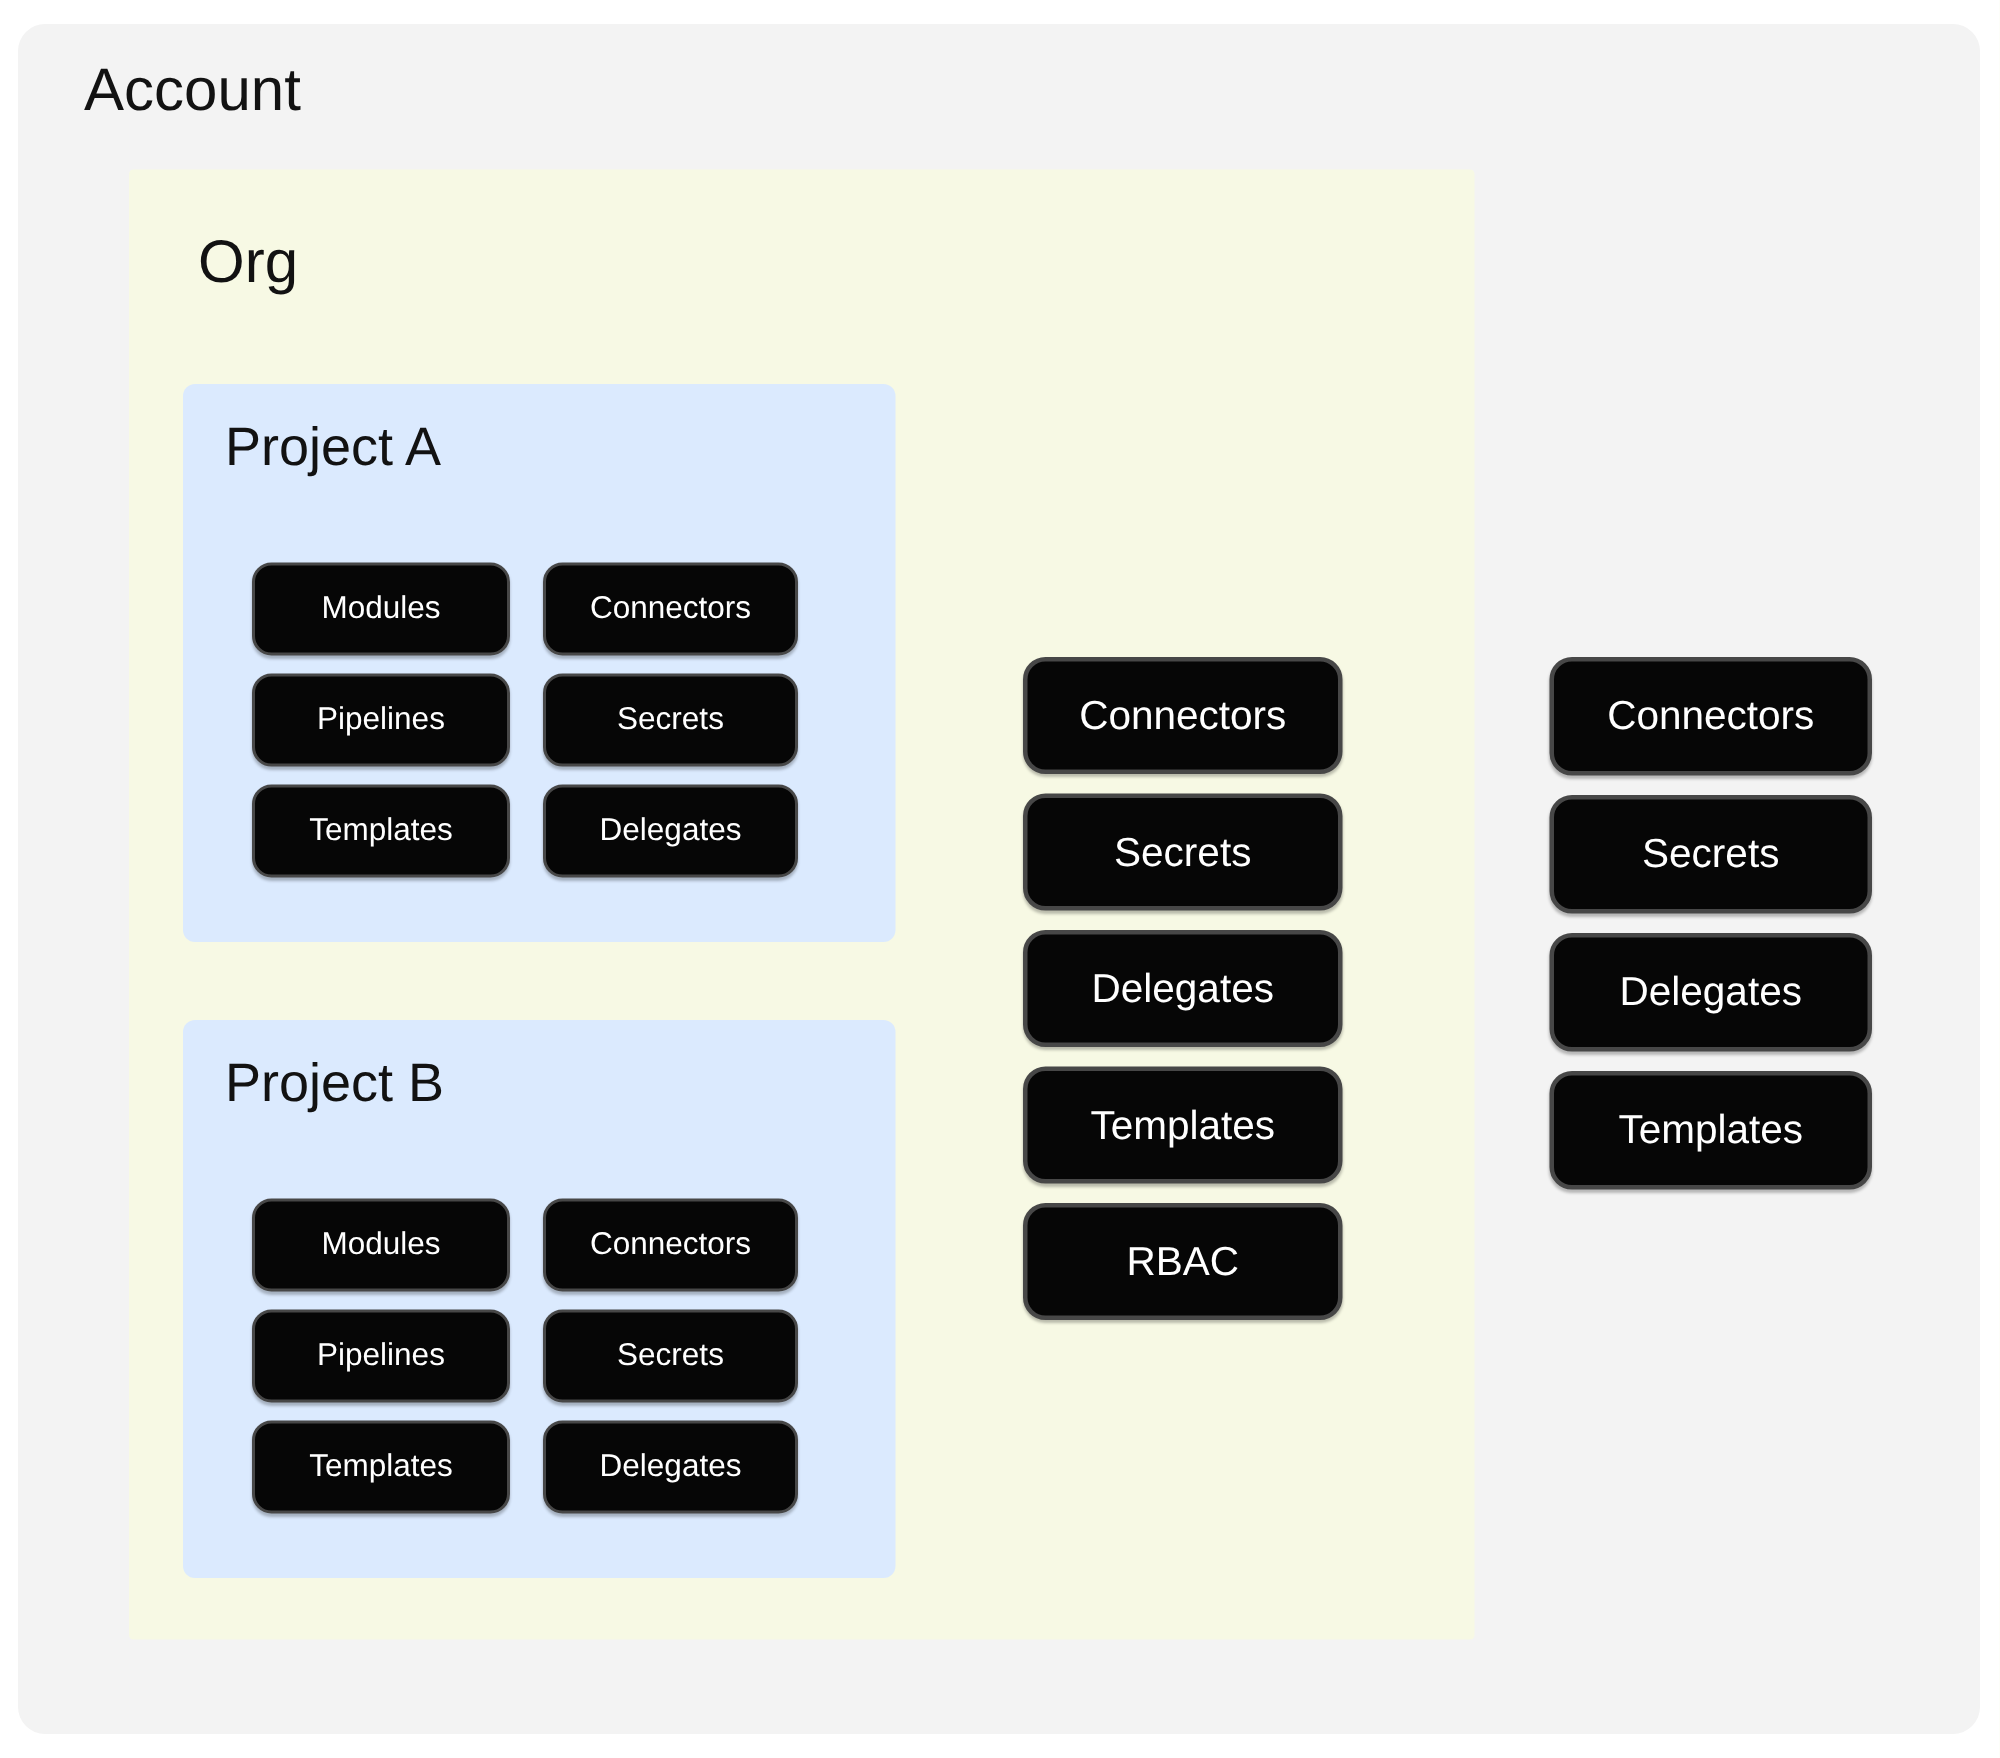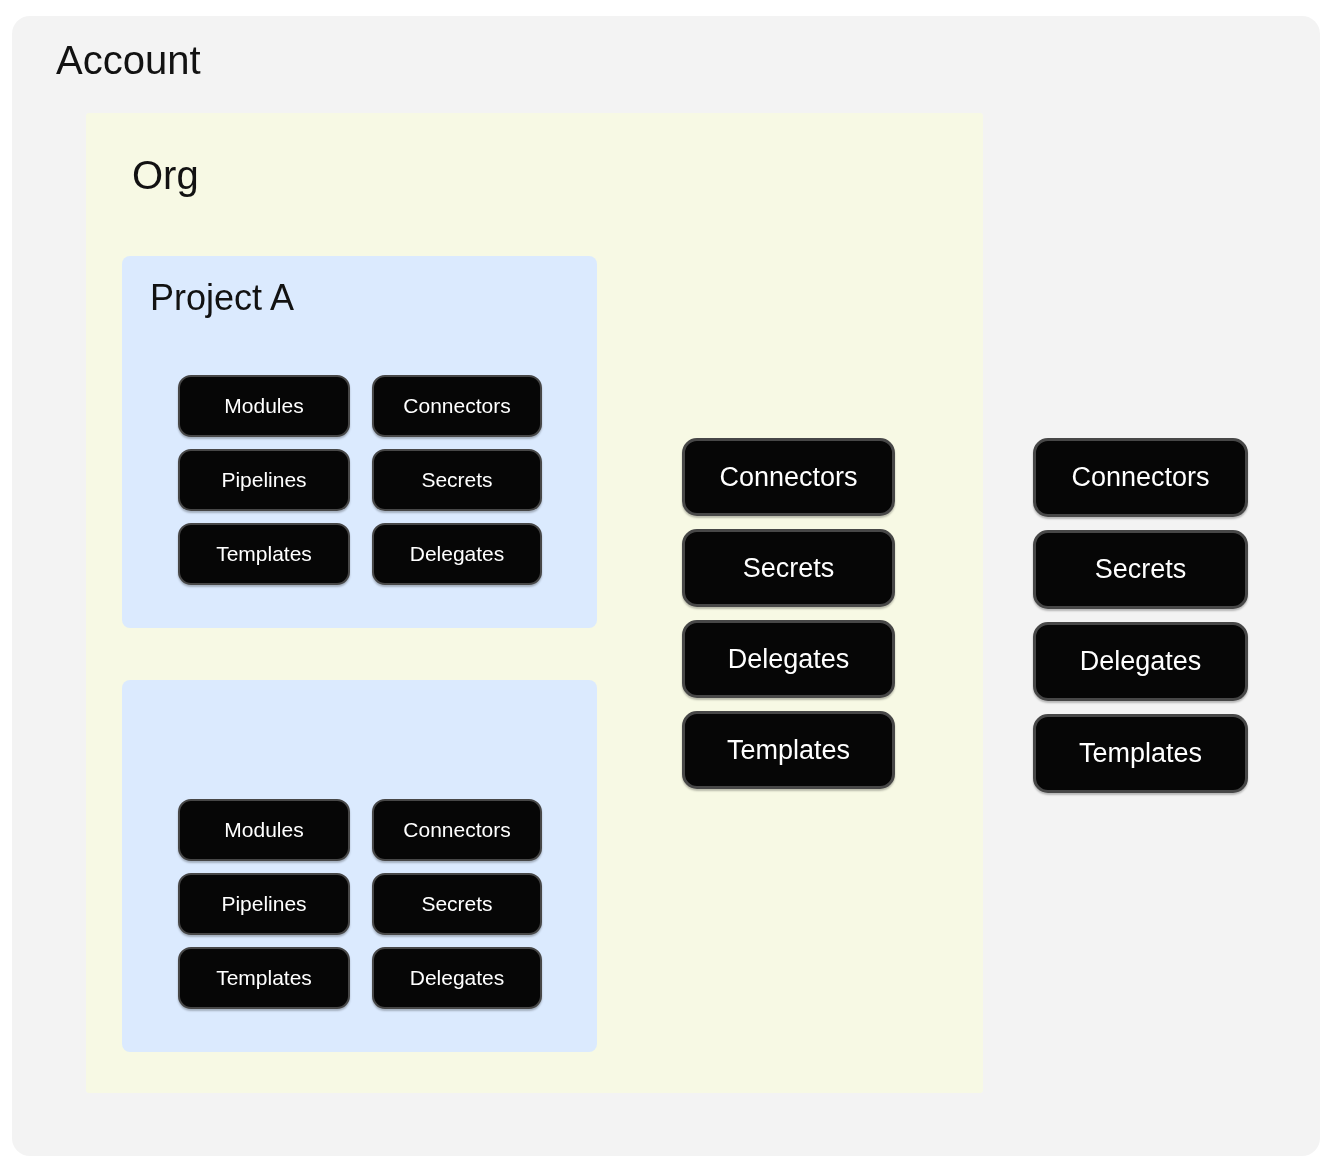--- a/index.html
+++ b/index.html
@@ -61,21 +61,21 @@
     background: var(--chip-bg);
     color: var(--chip-text);
     border: 3px solid var(--chip-border);
     border-radius: 15px;
     display: flex; align-items: center; justify-content: center;
     box-shadow: 0 2px 2px rgba(0,0,0,0.25);
     white-space: nowrap;
   }
 
   .project-grid {
-    position: absolute; left: 56px; top: 119px;
+    position: absolute; left: 46px; top: 119px;
     display: grid;
     grid-template-columns: 172px 170px;
     column-gap: 22px;
     row-gap: 12px;
   }
   .project-grid .chip {
     height: 62px;
     font-size: 21px;
     border-width: 2.5px;
     border-radius: 13px;
@@ -112,35 +112,37 @@
           <div class="chip">Modules</div>
           <div class="chip">Connectors</div>
           <div class="chip">Pipelines</div>
           <div class="chip">Secrets</div>
           <div class="chip">Templates</div>
           <div class="chip">Delegates</div>
         </div>
       </div>
 
       <div class="project-panel b">
+        <div class="project-title">Project B</div>
         <div class="project-grid">
           <div class="chip">Modules</div>
           <div class="chip">Connectors</div>
           <div class="chip">Pipelines</div>
           <div class="chip">Secrets</div>
           <div class="chip">Templates</div>
           <div class="chip">Delegates</div>
         </div>
       </div>
 
       <div class="org-stack">
         <div class="chip">Connectors</div>
         <div class="chip">Secrets</div>
         <div class="chip">Delegates</div>
         <div class="chip">Templates</div>
+        <div class="chip">RBAC</div>
       </div>
 
     </div>
 
     <div class="account-stack">
       <div class="chip">Connectors</div>
       <div class="chip">Secrets</div>
       <div class="chip">Delegates</div>
       <div class="chip">Templates</div>
     </div>

